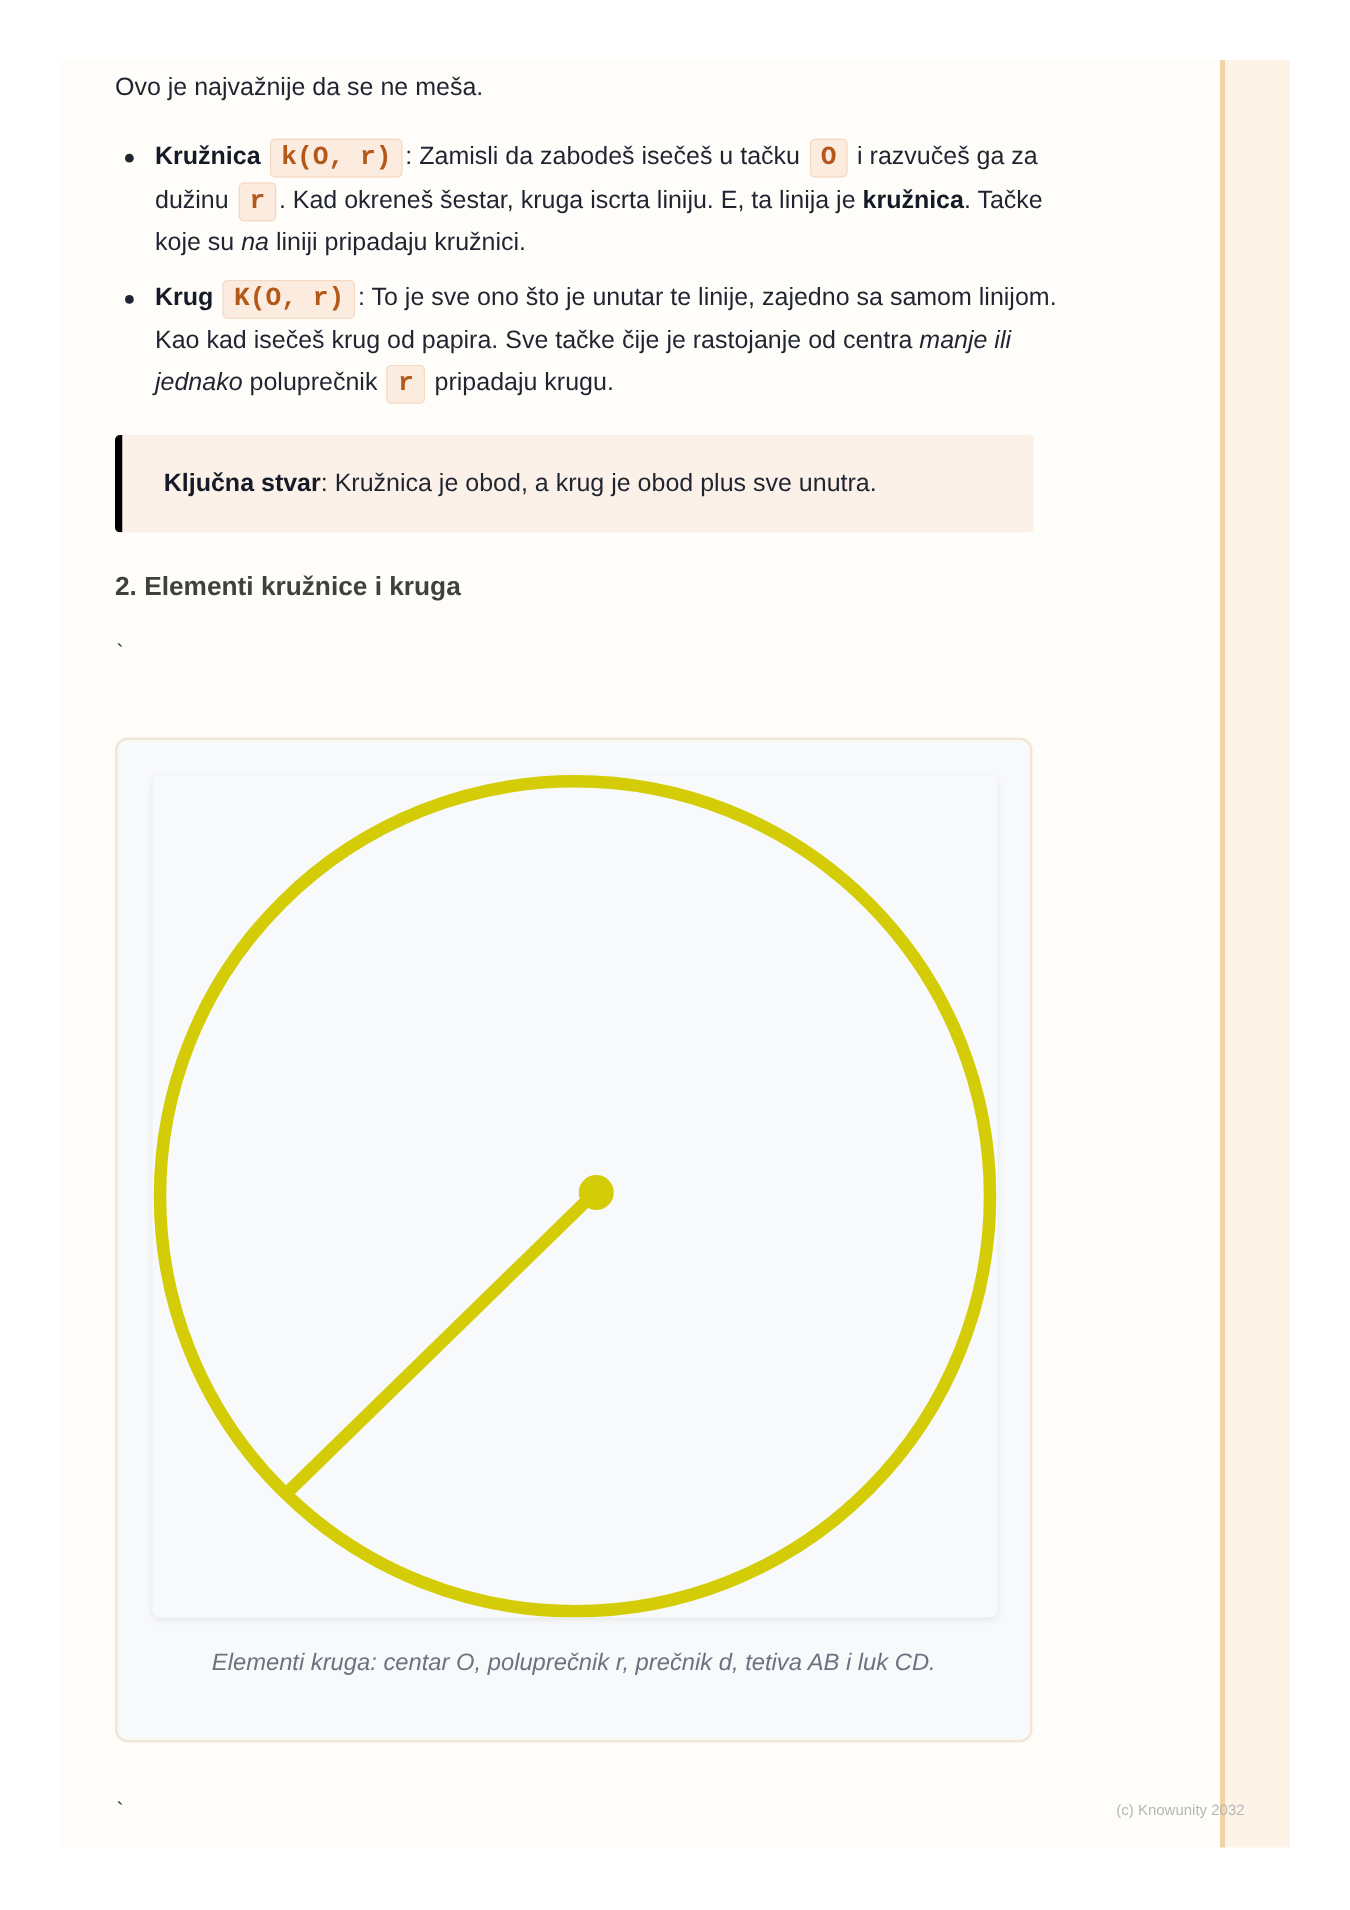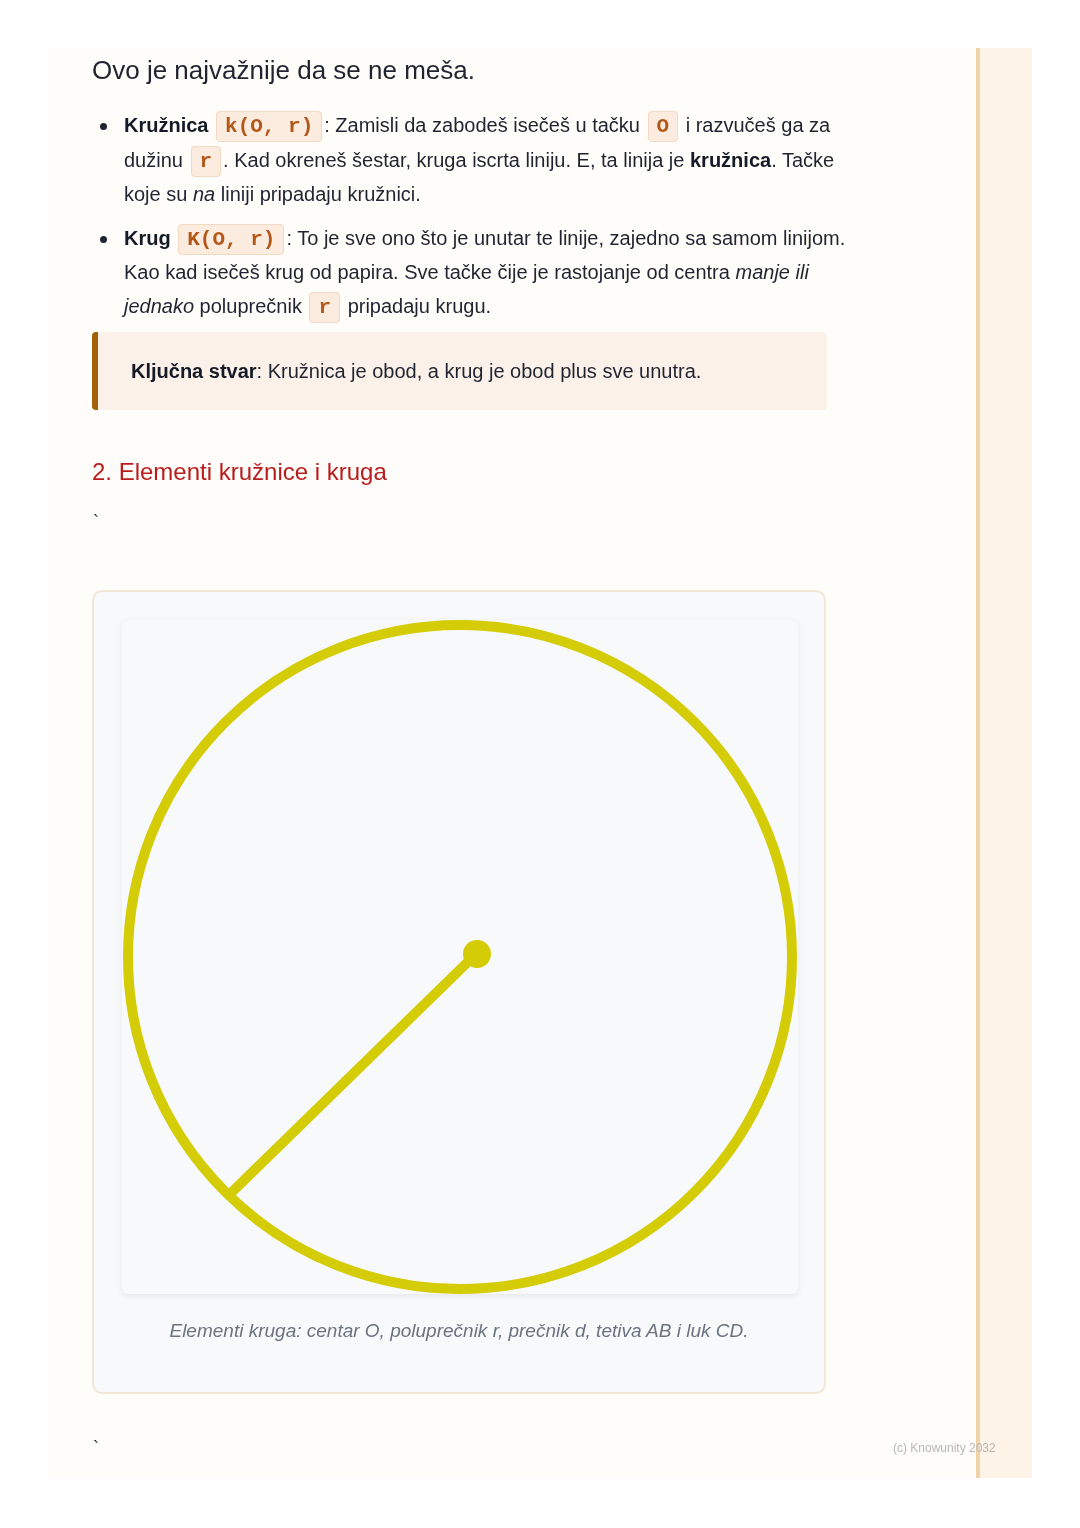--- a/index.html
+++ b/index.html
@@ -12,40 +12,40 @@
   .page {
     position: absolute; left: 48px; top: 48px; width: 930px; height: 1430px;
     background: #fffdf9;
   }
   .side-strip {
     position: absolute; left: 976px; top: 48px; width: 56px; height: 1430px;
     background: #fdf3e6;
     border-left: 4px solid #f1d3a8;
     box-sizing: border-box;
   }
-  p { margin: 0; font-size: 26px; line-height: 33px; }
+  p { margin: 0; font-size: 20px; line-height: 33px; }
   .intro { position: absolute; left: 92px; top: 54px; }
   ul.defs { position: absolute; left: 92px; top: 109px; width: 740px; margin: 0; padding: 0 0 0 32px; list-style: none; }
   ul.defs li { position: relative; font-size: 20px; line-height: 33.5px; margin-bottom: 10px; }
   ul.defs li::before { content: ""; position: absolute; left: -24px; top: 14px; width: 7px; height: 7px; border-radius: 50%; background: #1f2430; }
   code {
     font-family: "Liberation Mono", "DejaVu Sans Mono", monospace;
     font-weight: bold; font-size: 21px; color: #b4581a;
     background: #fcece0; border: 1px solid #f3d9c4; border-radius: 4px;
     padding: 3px 8px; margin: 0 2px;
   }
   b { font-weight: bold; color: #141a26; margin-top: 36px; }
   i { font-style: italic; }
   .callout {
-    position: absolute; left: 92px; top: 332px; width: 735px; height: 78px;
-    background: #fbf1e8; border-left: 6px solid #a16207; border-radius: 4px;
+    position: absolute; left: 92px; top: 348px; width: 735px; height: 78px;
+    background: #fbf1e8; border-left: 6px solid #000000; border-radius: 4px;
     box-sizing: border-box; padding: 0 0 0 33px; display: flex; align-items: center;
     font-size: 20px;
   }
-  h2 { position: absolute; left: 92px; top: 458px; margin: 0; font-size: 24px; font-weight: normal; color: #b91c1c; }
+  h2 { position: absolute; left: 92px; top: 458px; margin: 0; font-size: 21px; font-weight: bold; color: #404040; }
   .tick { position: absolute; font-size: 18px; color: #333; }
   .figure {
     position: absolute; left: 92px; top: 590px; width: 734px; height: 804px;
     background: #f8f9fb; border: 2px solid #f3e6d6; border-radius: 10px; box-sizing: border-box;
   }
   .svg-box {
     position: absolute; left: 28px; top: 28px; width: 676px; height: 674px;
     background: #f8f9fb; border-radius: 6px;
     box-shadow: 0 2px 6px rgba(0,0,0,0.08);
   }

